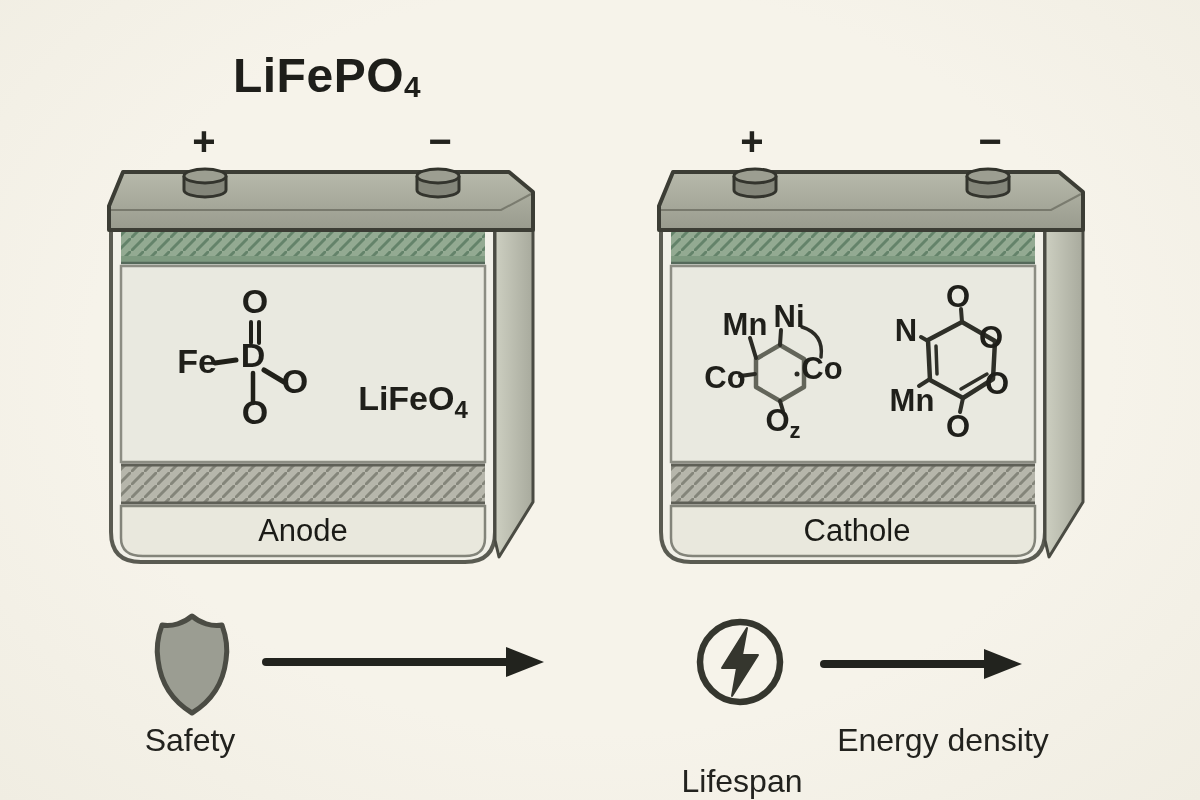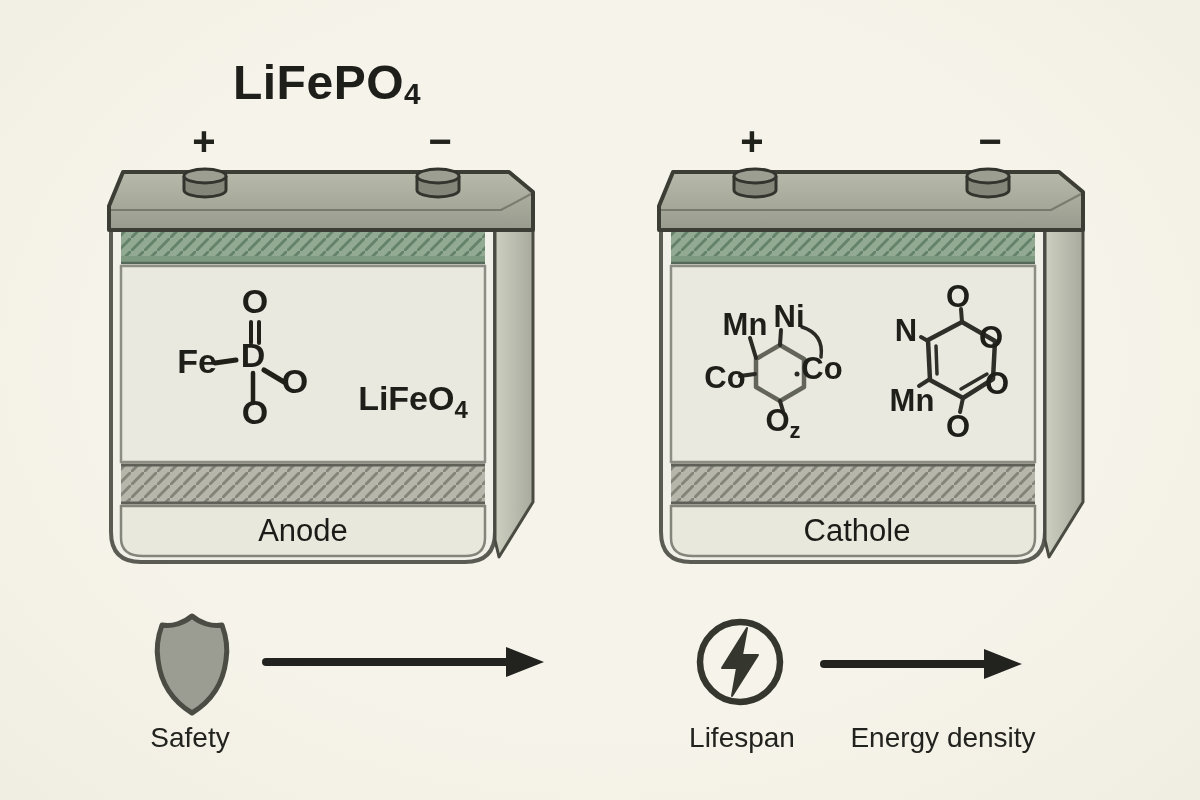--- a/index.html
+++ b/index.html
@@ -9,38 +9,38 @@
   }
   #stage{
     position:relative;
     width:1200px;height:800px;
     background:radial-gradient(ellipse at 50% 45%, #f6f3ea 60%, #f0ede2 100%);
     overflow:hidden;
     color:#1f1f1a;
   }
   .abs{position:absolute;}
   .battery-title{
-    top:55px;width:410px;
+    top:48px;width:410px;
     text-align:center;
     font-size:48px;font-weight:bold;color:#1e1e1a;
     letter-spacing:0.5px;
   }
   .battery-title .sub{
     font-size:0.62em;
     vertical-align:-0.18em;
   }
   .terminal-sign{
     top:119px;width:40px;
     text-align:center;
     font-size:40px;font-weight:bold;color:#22221d;
   }
   .legend-label{
     top:722px;
     text-align:center;
-    font-size:28px;font-weight:500;color:#22221e;
+    font-size:32px;font-weight:500;color:#22221e;
   }
   svg text{fill:#1f1f1a;}
   .chem{font-weight:bold;font-size:34px;}
   .chem-sm{font-weight:bold;font-size:31px;}
   .electrode{font-size:31px;font-weight:400;fill:#1b1b17;}
 </style>
 </head>
 <body>
 
 <div id="stage">
@@ -223,16 +223,16 @@
   <svg class="abs" style="left:694px;top:616px;" width="92" height="92" viewBox="0 0 92 92">
     <circle cx="46" cy="46" r="40" fill="none" stroke="#35362e" stroke-width="6.5"></circle>
     <polygon points="53,12 28,52 43,52 38,80 64,39 48,39" fill="#35362e" stroke="#35362e" stroke-width="2" stroke-linejoin="round"></polygon>
   </svg>
 
   <svg class="abs" style="left:818px;top:644px;" width="212" height="40" viewBox="0 0 212 40">
     <line x1="6" y1="20" x2="166" y2="20" stroke="#22231e" stroke-width="8" stroke-linecap="round"></line>
     <polygon points="166,5 204,20 166,35" fill="#22231e"></polygon>
   </svg>
 
-  <div class="abs legend-label" style="left:662px;width:160px;">Lifespan</div>
+  <div class="abs legend-label" style="left:662px;width:160px;margin-top:41px;">Lifespan</div>
   <div class="abs legend-label" style="left:820px;width:246px;">Energy density</div>
 
 </div>
 
 </body></html>

